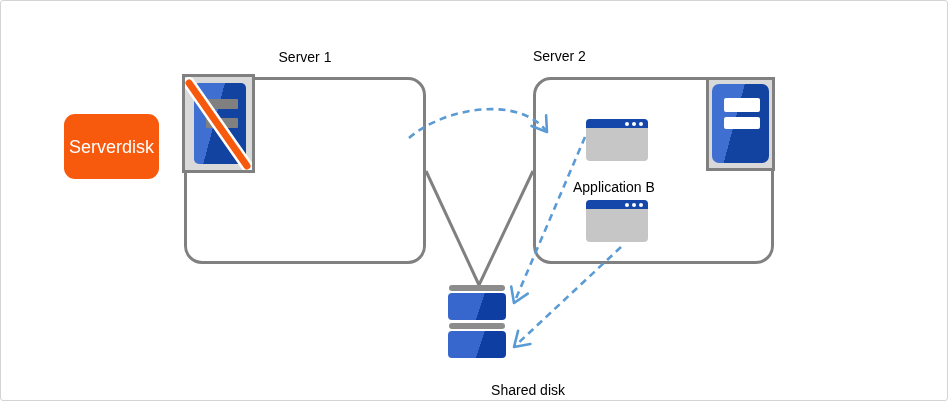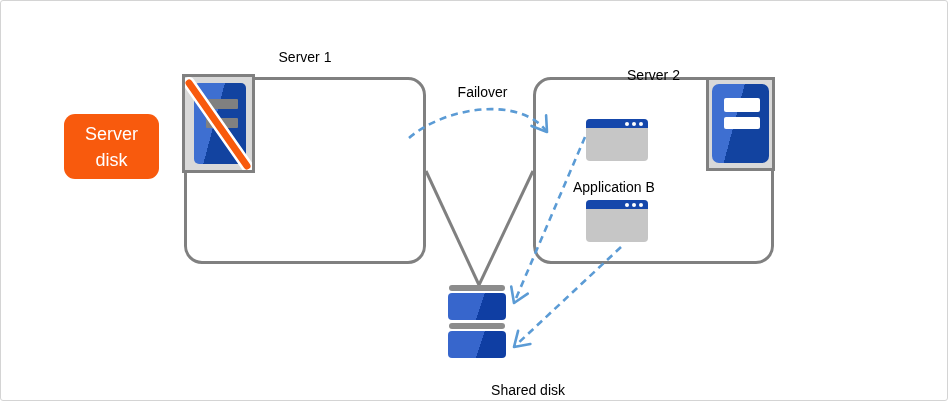--- a/index.html
+++ b/index.html
@@ -30,34 +30,34 @@
   #server2-box { left: 532px; top: 76px; width: 241px; height: 187px; }
 
   .diagram-label {
     position: absolute;
     font-size: 14px;
     line-height: 20px;
     white-space: nowrap;
     z-index: 4;
   }
   #server1-label { left: 183px; top: 46px; width: 242px; text-align: center; }
-  #server2-label { left: 532px; top: 64px; width: 241px; text-align: center; }
+  #server2-label { left: 532px; top: 45px; width: 241px; }
   #failover-label { left: 421px; top: 81px; width: 121px; text-align: center; }
   #app-a-label { left: 572px; top: 92px; }
   #app-b-label { left: 572px; top: 176px; }
   #shared-disk-label { left: 404px; top: 379px; width: 160px; text-align: right; }
 
   .badge {
     position: absolute;
     left: 63px; top: 113px;
     width: 95px; height: 65px;
     background: #f85a0d;
     border-radius: 11px;
     display: flex;
-    flex-direction: column;
+    flex-direction: row;
     align-items: center;
     justify-content: center;
     color: #ffffff;
     font-size: 18px;
     line-height: 26px;
     text-align: center;
     z-index: 5;
   }
 
   .icon-frame {
@@ -151,21 +151,20 @@
     <div class="tower" id="server1-tower">
       <div class="bar bar1"></div>
       <div class="bar bar2"></div>
     </div>
     <svg class="slash-svg" width="67" height="93">
       <line x1="4" y1="6" x2="62" y2="89" stroke="#ffffff" stroke-width="12" stroke-linecap="round"></line>
       <line x1="4" y1="6" x2="62" y2="89" stroke="#f85a0d" stroke-width="7" stroke-linecap="round"></line>
     </svg>
   </div>
 
-  <div class="diagram-label" id="failover-label">Failover</div>
 
   <div class="diagram-label" id="server2-label">Server 2</div>
   <div class="server-box" id="server2-box"></div>
   <div class="icon-frame" id="server2-icon-frame">
     <div class="tower" id="server2-tower">
       <div class="bar bar1"></div>
       <div class="bar bar2"></div>
     </div>
   </div>
 

